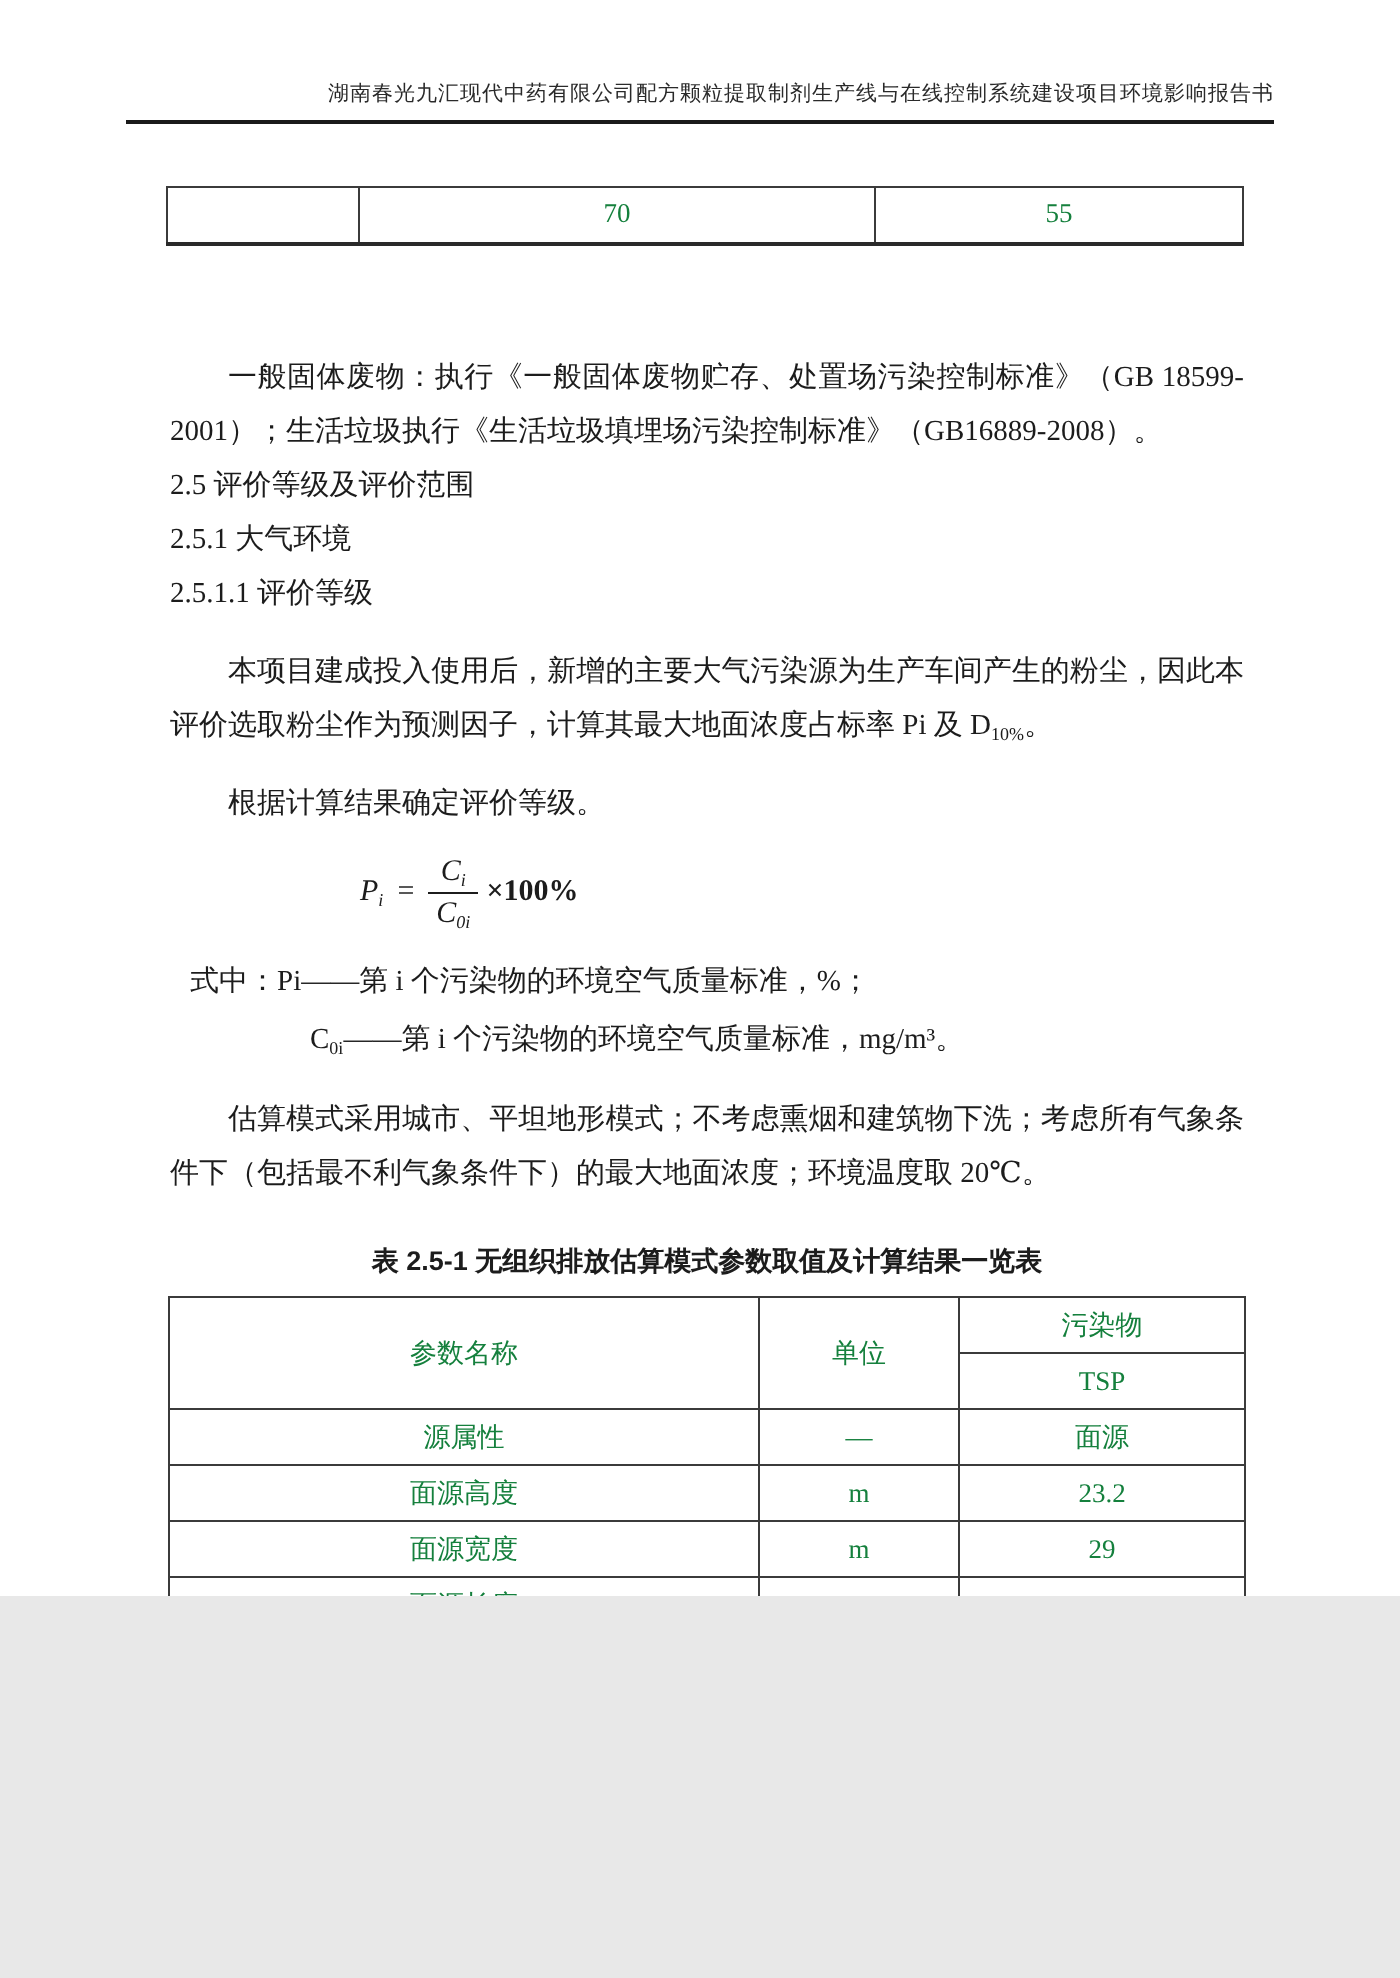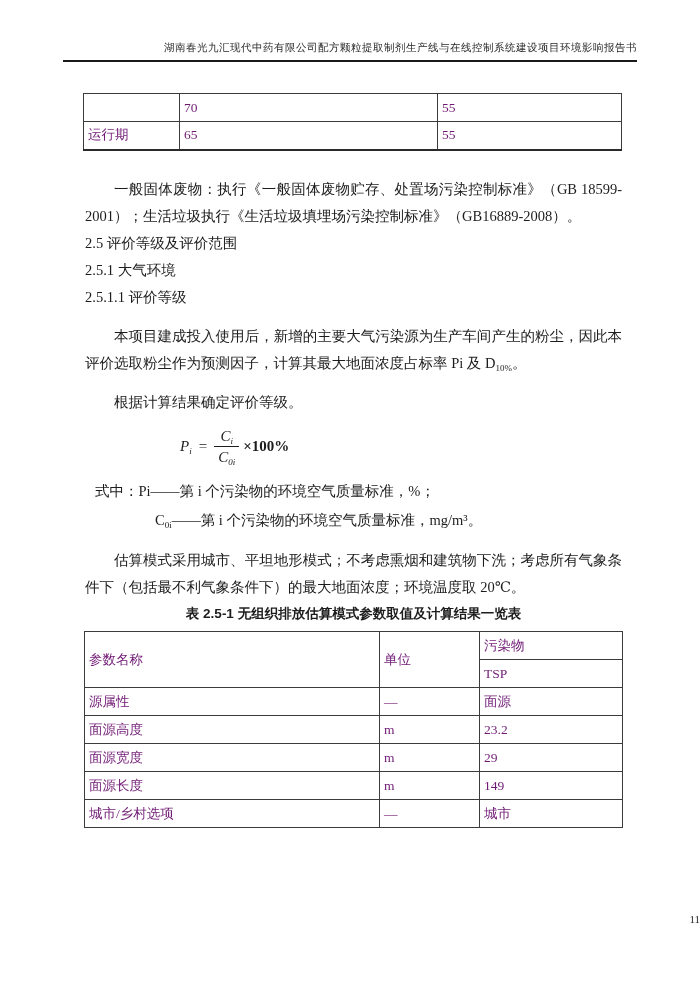--- a/index.html
+++ b/index.html
@@ -1,21 +1,21 @@
 <!DOCTYPE html>
 <html><head>
 <meta charset="utf-8">
 <style>
   * { margin: 0; padding: 0; box-sizing: border-box; }
   html, body { background: #e8e8e8; }
   body { font-family: "Liberation Serif", "DejaVu Serif", serif; color: #1c1c1c; }
   .page {
     position: relative;
     width: 700px;
-    height: 989px;
+    height: 798px;
     background: #ffffff;
     margin: 0 auto;
     overflow: hidden;
   }
 
   
   .doc-header {
     position: absolute;
     top: 40px;
     left: 63px;
@@ -27,24 +27,25 @@
     padding-bottom: 5px;
     border-bottom: 2px solid #1a1a1a;
     line-height: 15px;
   }
 
   
   table { border-collapse: collapse; table-layout: fixed; }
   td, th {
     border: 1px solid #3b3b3b;
     font-weight: normal;
+    text-align: center;
     vertical-align: middle;
     font-size: 13.5px;
     padding: 0 4px;
-    color: #701a75;
+    color: #15803d;
   }
 
   .top-table {
     position: absolute;
     top: 93px;
     left: 83px;
     width: 538px;
     border-top: 1px solid #3b3b3b;
     border-bottom: 2px solid #2a2a2a;
   }
@@ -84,21 +85,21 @@
   .def-line.first { padding-left: 10px; }
   .def-line.cont { padding-left: 70px; }
 
   
   .table-caption {
     font-family: "Liberation Sans", "DejaVu Sans", sans-serif;
     font-weight: bold;
     font-size: 13.5px;
     text-align: center;
     line-height: 24px;
-    margin-top: 1px;
+    margin-top: 18px;
   }
 
   .bottom-table {
     width: 538px;
     margin-top: 5px;
     margin-left: -1px;
     border-top: 1.5px solid #2a2a2a;
     border-bottom: 1.5px solid #2a2a2a;
   }
   .bottom-table th { height: 25px; }
@@ -128,25 +129,20 @@
         <col style="width:96px">
         <col style="width:258px">
         <col style="width:184px">
       </colgroup>
     <tbody>
       <tr>
         <td></td>
         <td>70</td>
         <td>55</td>
       </tr>
-      <tr>
-        <td>运行期</td>
-        <td>65</td>
-        <td>55</td>
-      </tr>
     </tbody>
   </table>
 
   <div class="content">
 
     <p class="para">一般固体废物：执行《一般固体废物贮存、处置场污染控制标准》（GB 18599-2001）；生活垃圾执行《生活垃圾填埋场污染控制标准》（GB16889-2008）。</p>
 
     <div class="heading">2.5  评价等级及评价范围</div>
 
     <div class="heading">2.5.1  大气环境</div>

